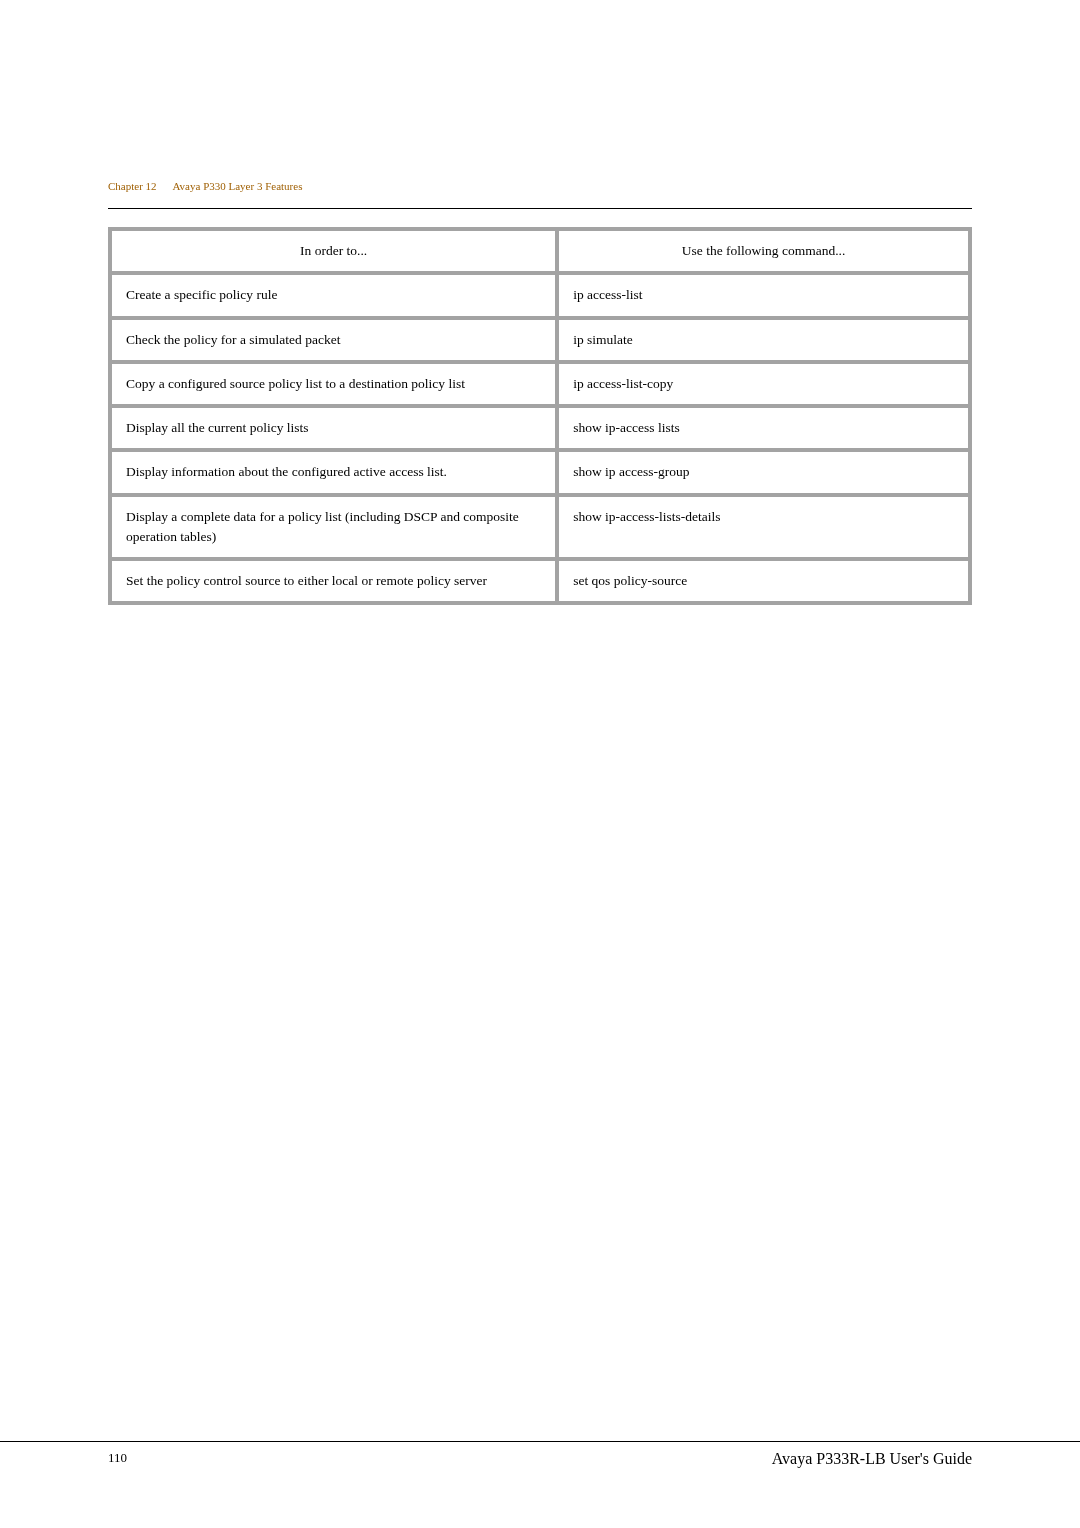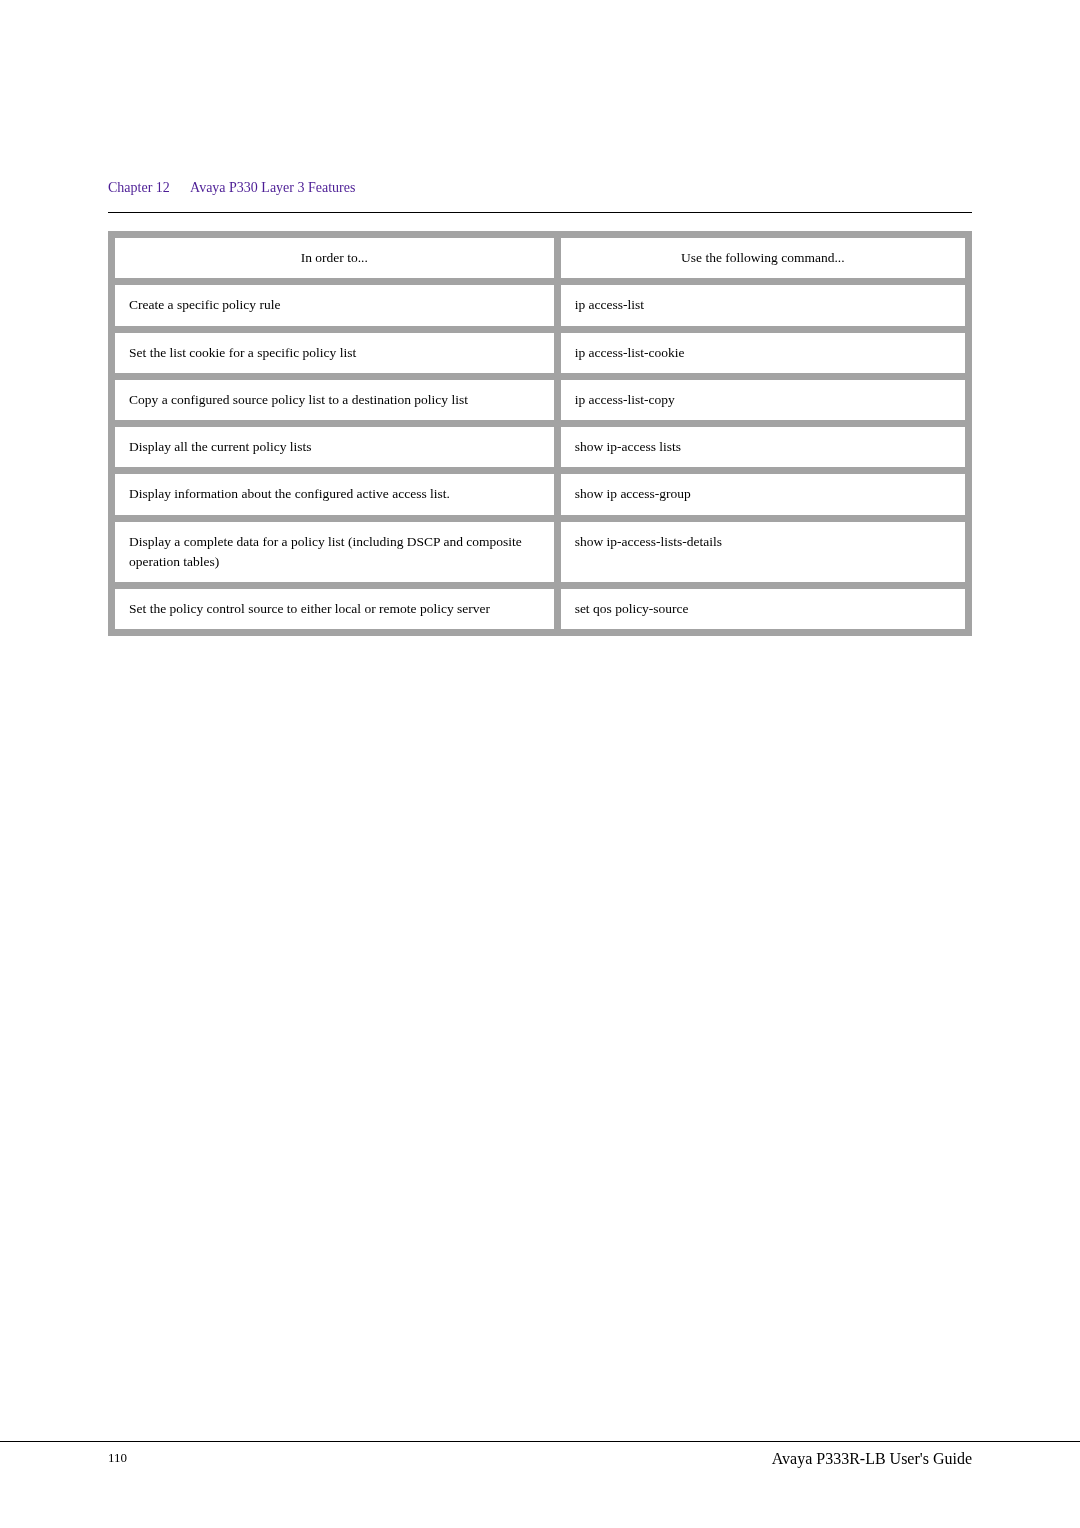--- a/index.html
+++ b/index.html
@@ -29,22 +29,22 @@
       padding: 180px 108px 10px 108px;
     }
 
     .chapter-line {
       display: flex;
       align-items: baseline;
       margin-bottom: 6px;
     }
 
     .chapter-label {
-      font-size: 14px;
-      color: #4c1d95;
+      font-size: 11px;
+      color: #a16207;
       font-family: Liberation Serif, serif;
     }
 
     .divider-line {
       border: none;
       border-top: 1px solid #000;
       margin: 0 108px;
       margin-bottom: 18px;
     }
 
@@ -53,21 +53,21 @@
     }
 
     .data-table {
       width: 100%;
       border-collapse: collapse;
       border: 1px solid #888;
     }
 
     .data-table th,
     .data-table td {
-      border: 7px solid #a3a3a3;
+      border: 4px solid #a3a3a3;
       padding: 10px 14px;
       vertical-align: top;
       font-size: 13.5px;
       line-height: 1.5;
     }
 
     .data-table thead th {
       font-weight: normal;
       font-style: normal;
       background: #fff;
@@ -130,22 +130,22 @@
           <th class="col-left">In order to...</th>
           <th class="col-right">Use the following command...</th>
         </tr>
       </thead>
       <tbody id="table-body">
       <tr>
             <td class="col-left">Create a specific policy rule</td>
             <td class="col-right">ip access-list</td>
           </tr>
           <tr>
-            <td class="col-left">Set the list cookie for a specific policy list</td>
-            <td class="col-right">ip access-list-cookie</td>
+            <td class="col-left">Check the policy for a simulated packet</td>
+            <td class="col-right">ip simulate</td>
           </tr>
           <tr>
             <td class="col-left">Copy a configured source policy list to a destination policy list</td>
             <td class="col-right">ip access-list-copy</td>
           </tr>
           <tr>
             <td class="col-left">Display all the current policy lists</td>
             <td class="col-right">show ip-access lists</td>
           </tr>
           <tr>

